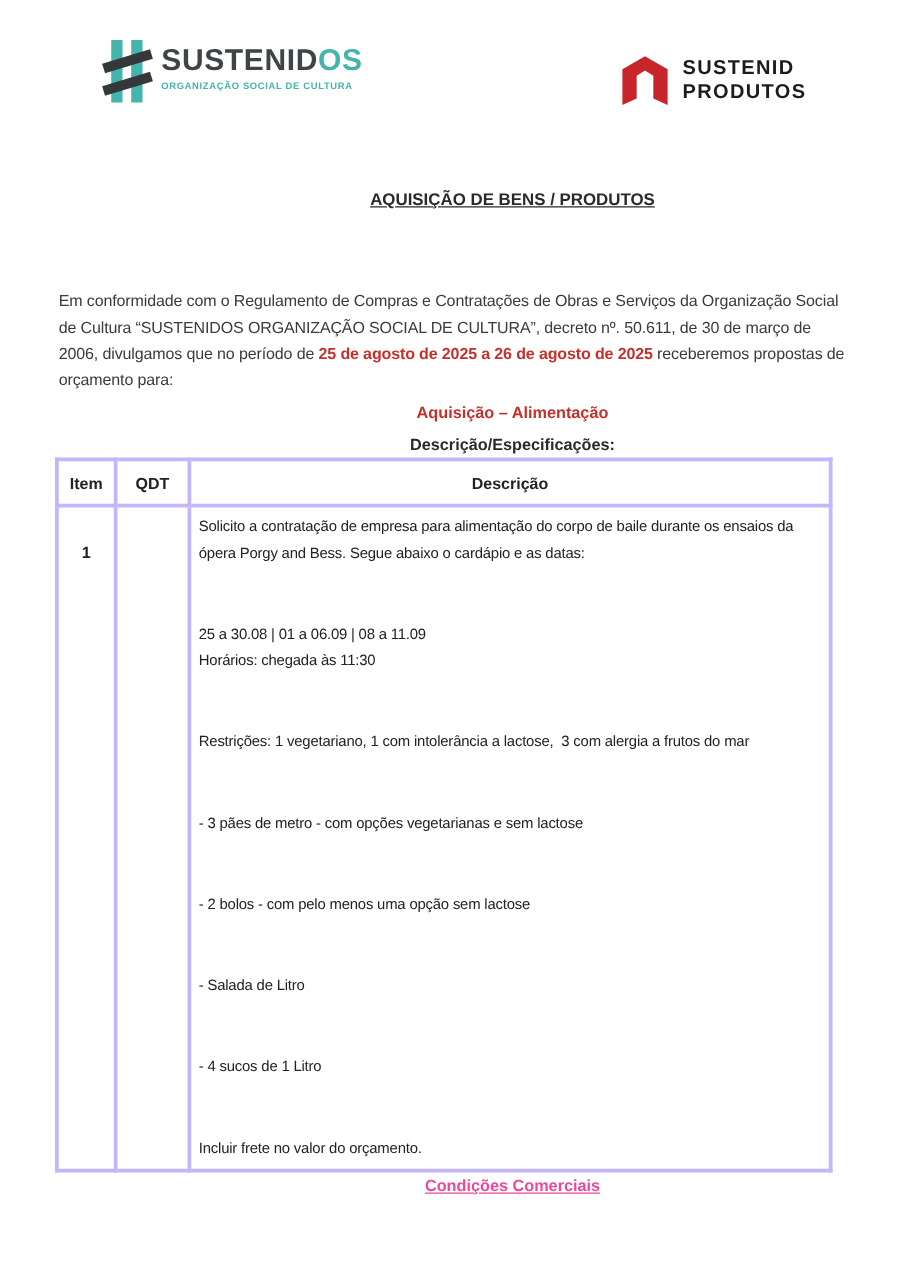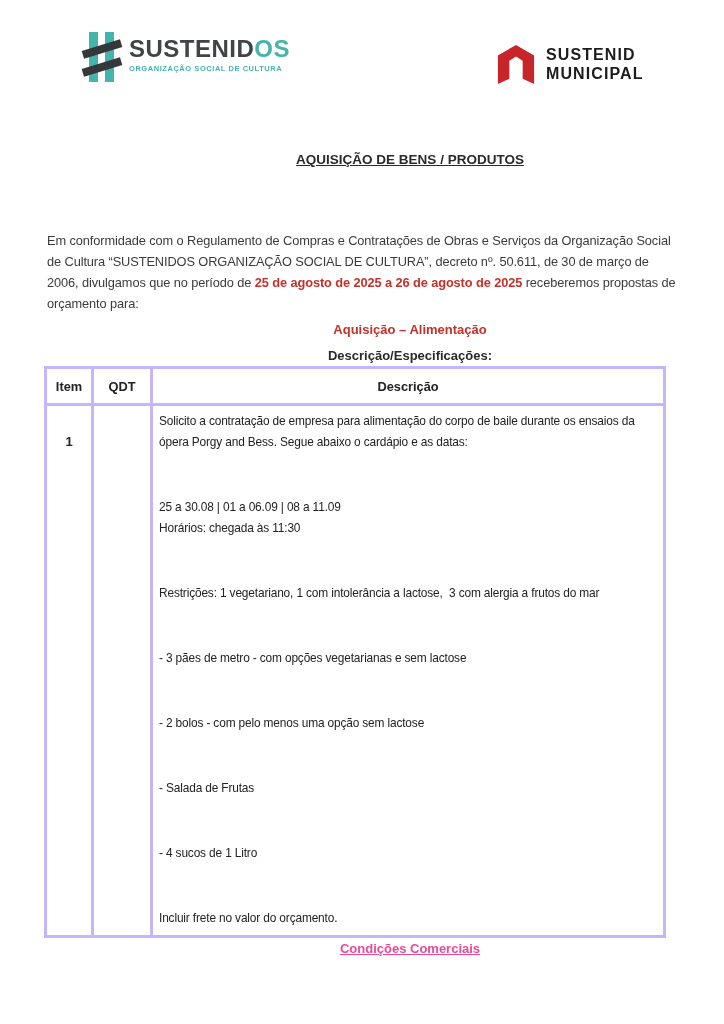--- a/index.html
+++ b/index.html
@@ -82,21 +82,21 @@
       <div class="sus-tagline">ORGANIZAÇÃO SOCIAL DE CULTURA</div>
     </div>
   </div>
 
   <div class="theatro-logo">
     <svg class="arch-icon" viewBox="0 0 42 46">
       <path d="M2 14 L21 3 L40 14 L40 44 L28 38.5 L28 19.5 L21 15 L14 19.5 L14 38.5 L2 44 Z" fill="#c8252b"></path>
     </svg>
     <div class="theatro-text">
       <div>SUSTENID</div>
-      <div>MUNICIPAL</div>
+      <div>PRODUTOS</div>
     </div>
   </div>
 
   <div class="center-line doc-title">AQUISIÇÃO DE BENS / PRODUTOS</div>
 
   <p class="intro"><span>Em conformidade com o Regulamento de Compras e Contratações de Obras e Serviços da Organização Social de Cultura “SUSTENIDOS ORGANIZAÇÃO SOCIAL DE CULTURA”, decreto nº. 50.611, de 30 de março de 2006, divulgamos que no período de </span><span class="highlight">25 de agosto de 2025 a 26 de agosto de 2025</span><span> receberemos propostas de orçamento para:</span></p>
 
   <div class="center-line spec-title">Descrição/Especificações:</div>
   <div class="center-line category-title">Aquisição – Alimentação</div>
 
@@ -116,21 +116,21 @@
       <td class="item-cell">1</td>
       <td class="qdt-cell"></td>
       <td class="desc-cell">
         <div class="inner">
           <p class="desc-block">Solicito a contratação de empresa para alimentação do corpo de baile durante os ensaios da ópera Porgy and Bess. Segue abaixo o cardápio e as datas:</p>
           <p class="desc-block">25 a 30.08 | 01 a 06.09 | 08 a 11.09
 Horários: chegada às 11:30</p>
           <p class="desc-block">Restrições: 1 vegetariano, 1 com intolerância a lactose,  3 com alergia a frutos do mar</p>
           <p class="desc-block">- 3 pães de metro - com opções vegetarianas e sem lactose</p>
           <p class="desc-block">- 2 bolos - com pelo menos uma opção sem lactose</p>
-          <p class="desc-block">- Salada de Frutas</p>
+          <p class="desc-block">- Salada de Litro</p>
           <p class="desc-block">- 4 sucos de 1 Litro</p>
           <p class="desc-block">Incluir frete no valor do orçamento.</p>
         </div>
       </td>
     </tr>
   </tbody>
     </table>
 
   <div class="center-line footer-link">Condições Comerciais</div>
 

